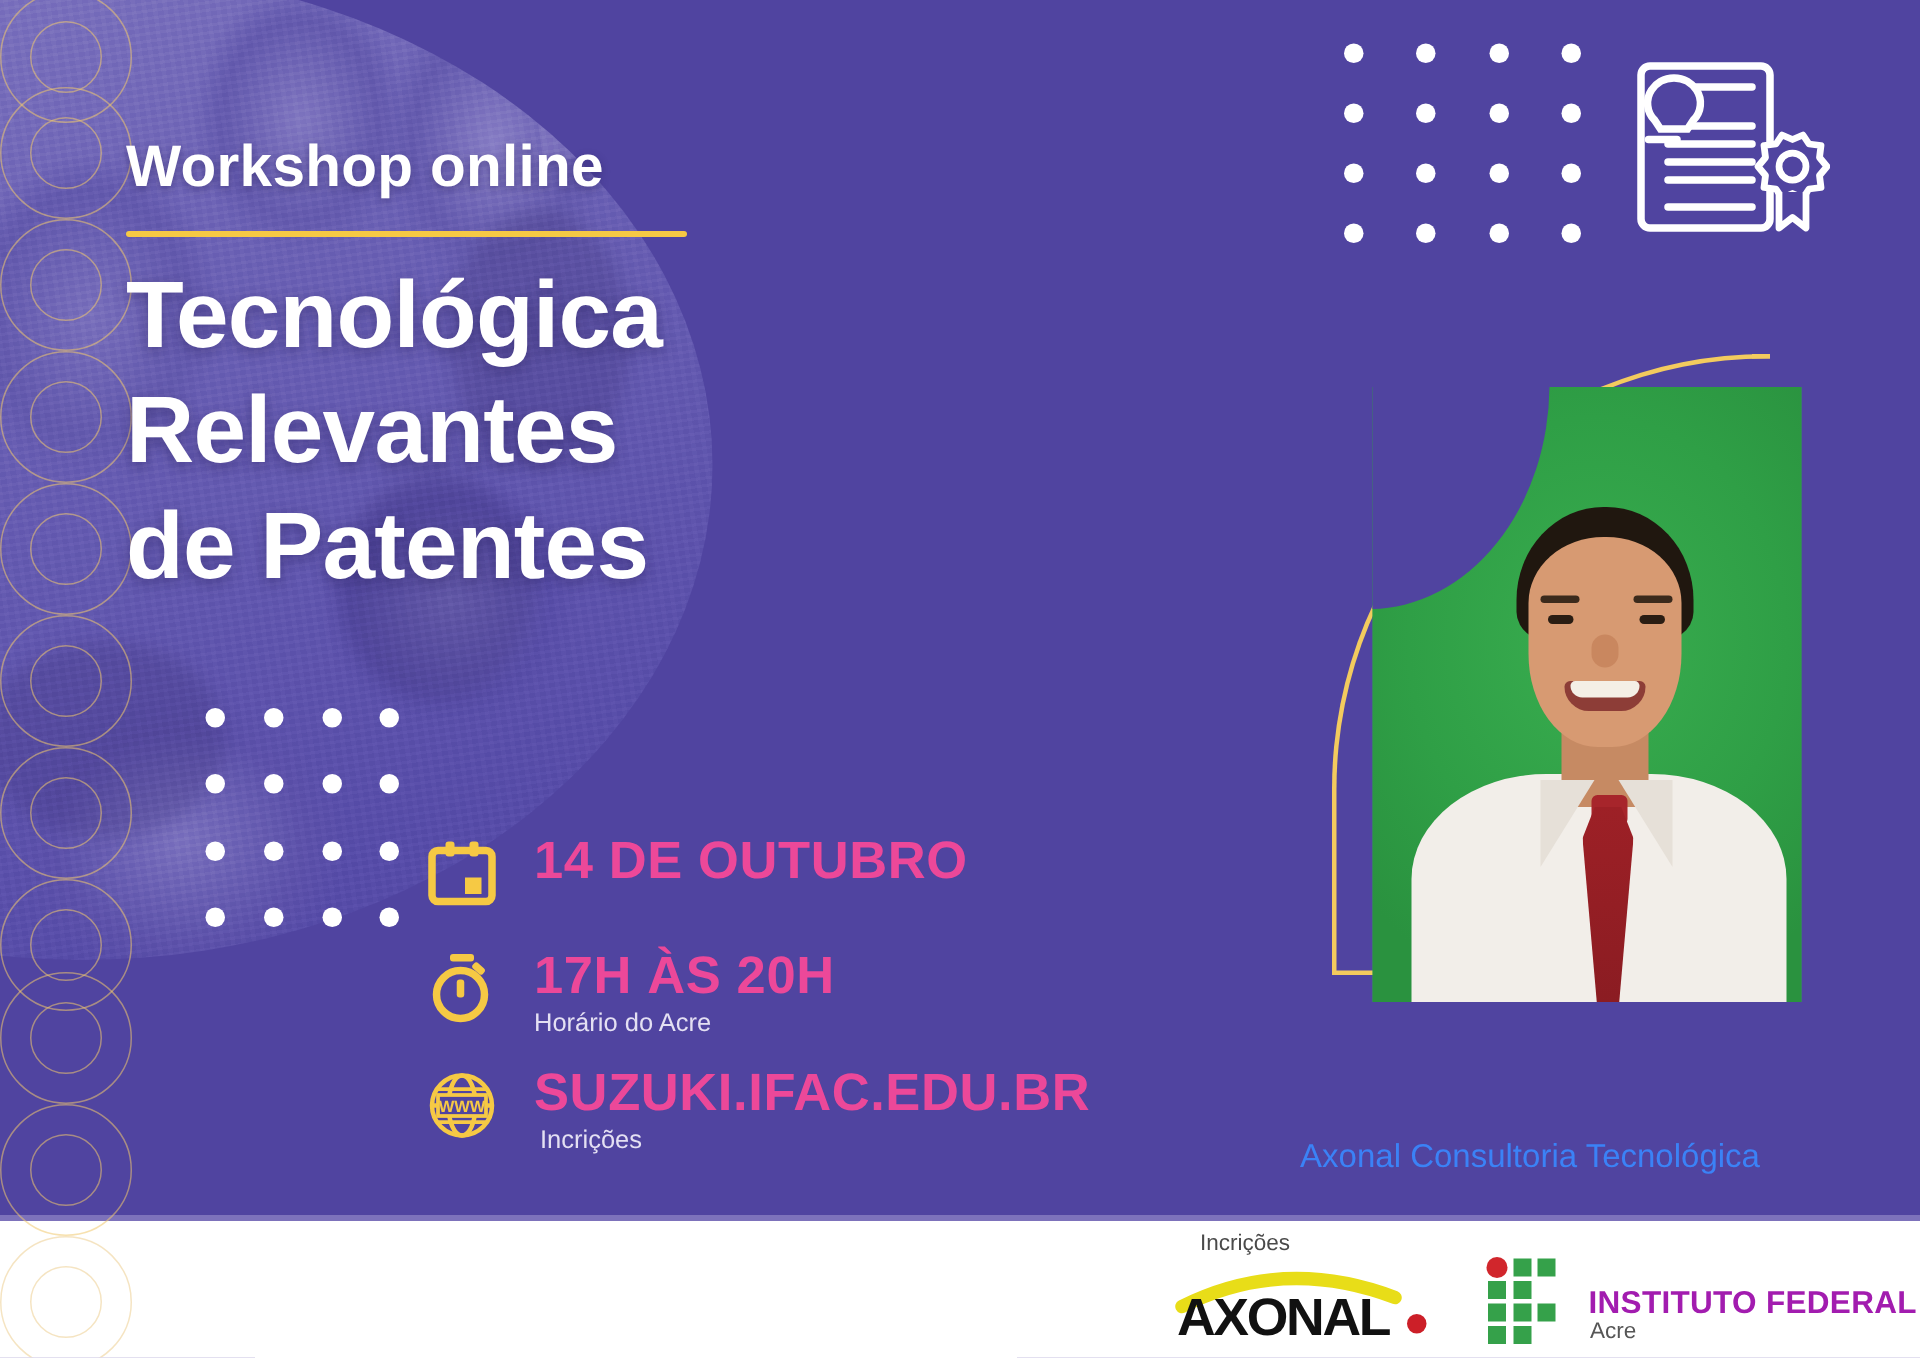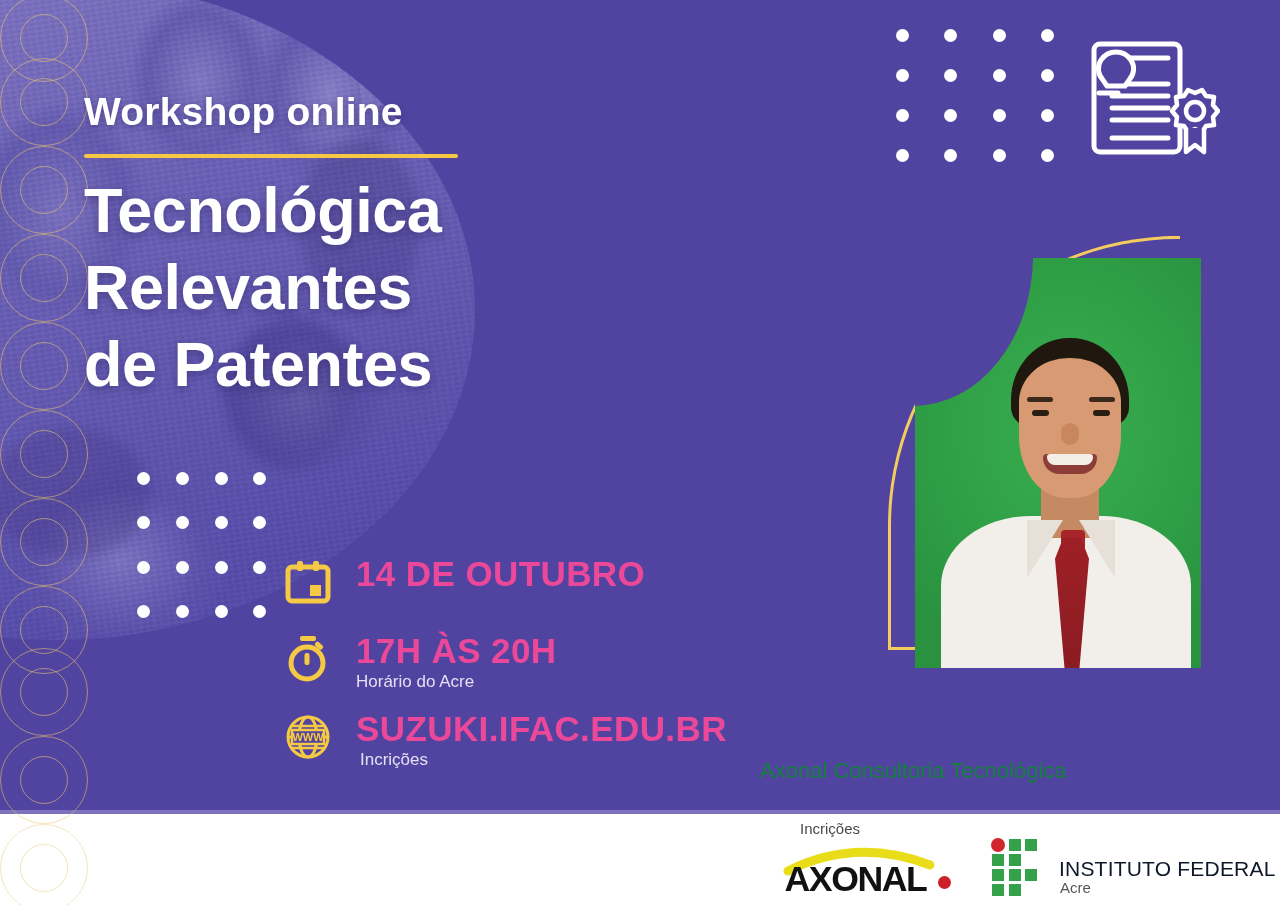--- a/index.html
+++ b/index.html
@@ -342,22 +342,23 @@
     font-size: 45px;
     font-weight: bold;
     color: #ffffff;
     letter-spacing: .5px;
     text-shadow: 0 3px 8px rgba(40,30,90,.4);
   }
   .speaker-role {
     position: absolute;
     left: 760px; top: 758px;
     width: 520px;
+    text-align: center;
     font-size: 22px;
-    color: #15803d;
+    color: #3b82f6;
   }
 
   
   .realizacao {
     position: absolute;
     left: 760px; top: 820px;
     width: 140px;
     text-align: center;
     font-size: 15px;
     color: #4a4a4a;
@@ -397,22 +398,22 @@
   .if-circle {
     position: absolute;
     width: 14px; height: 14px;
     border-radius: 50%;
     background: #d1262c;
   }
   .if-text1 {
     position: absolute;
     left: 1059px; top: 857px;
     font-size: 21px;
-    font-weight: normal;
-    color: #0f172a;
+    font-weight: bold;
+    color: #a21caf;
     letter-spacing: .2px;
     white-space: nowrap;
   }
   .if-text2 {
     position: absolute;
     left: 1060px; top: 879px;
     font-size: 15px;
     color: #565656;
   }
 </style>

